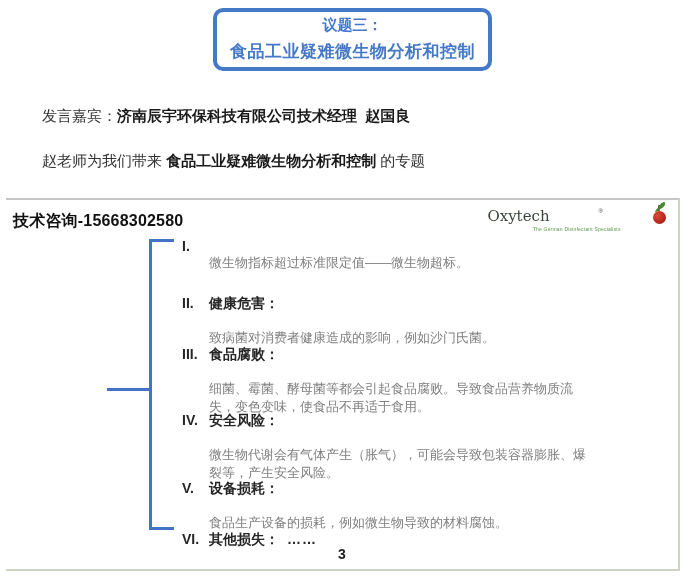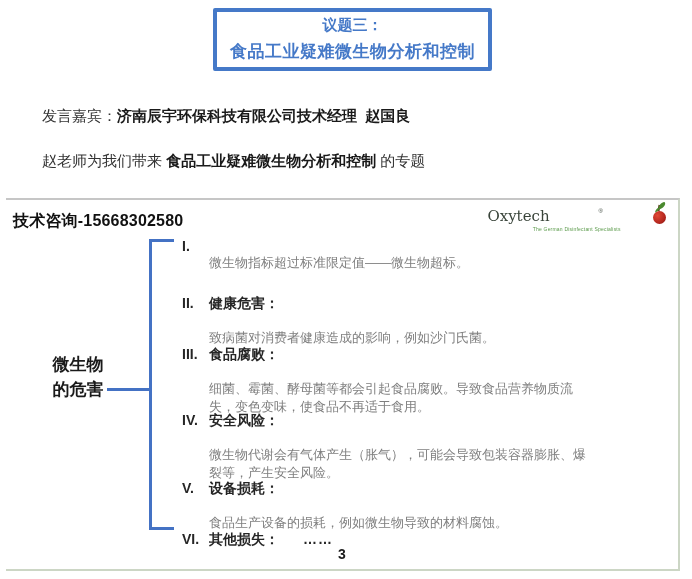--- a/index.html
+++ b/index.html
@@ -5,21 +5,21 @@
   html,body{margin:0;padding:0;}
   body{
     width:692px;height:579px;background:#ffffff;position:relative;overflow:hidden;
     font-family:"Liberation Sans",sans-serif;
     --title-blue:#4579c8;--bracket-blue:#4472c4;--desc-gray:#7f7f7f;
     --apple-red:#b5271e;--leaf-green:#4a8a2e;--tagline-green:#5a9a4a;
   }
   
   .title-box{
     position:absolute;left:213px;top:8px;width:279px;height:63px;box-sizing:border-box;
-    border:4px solid var(--title-blue);border-radius:2px;
+    border:4px solid var(--title-blue);border-radius:10px;
     display:flex;flex-direction:column;align-items:center;justify-content:center;gap:5px;
     background:#fff;
   }
   .title-line1{font-size:15px;font-weight:bold;color:var(--title-blue);}
   .title-line2{font-size:17px;font-weight:bold;color:var(--title-blue);letter-spacing:.5px;white-space:nowrap;}
   
   .intro{position:absolute;left:42px;font-size:15px;color:#333;white-space:pre-wrap;margin:0;}
   .intro b{color:#1a1a1a;}
   #intro1{top:107px;}
   #intro2{top:152px;}
@@ -50,21 +50,21 @@
   .br.bot{left:143px;top:327px;width:25px;}
   .br.conn{left:101px;top:188px;width:42px;}
   .bracket-label{position:absolute;left:34px;top:152px;width:76px;text-align:center;
     font-size:17px;font-weight:bold;color:#1a1a1a;line-height:25px;}
   
   .item{position:absolute;left:176px;display:flex;align-items:flex-start;}
   .num{width:27px;flex-shrink:0;font-size:14px;font-weight:bold;color:#262626;line-height:18px;}
   .itxt{}
   .ititle{font-size:14px;font-weight:bold;color:#262626;line-height:18px;}
   .idesc{font-size:13px;color:var(--desc-gray);line-height:18px;width:384px;margin-top:17px;}
-  .item.inline .itxt{display:flex;align-items:center;gap:16px;}
+  .item.inline .itxt{display:flex;align-items:center;}
   .idots{font-size:14px;font-weight:bold;color:#262626;line-height:18px;margin-left:8px;letter-spacing:1px;}
   .pagenum{position:absolute;left:0;right:0;top:346px;text-align:center;
     font-size:14px;font-weight:bold;color:#1a1a1a;}
 </style>
 </head>
 <body style="--title-blue: #4579c8; --bracket-blue: #4472c4; --desc-gray: #7f7f7f; --apple-red: #b5271e; --leaf-green: #4a8a2e; --tagline-green: #5a9a4a;">
 
 <div class="title-box">
   <div class="title-line1">议题三：</div>
   <div class="title-line2">食品工业疑难微生物分析和控制</div>
@@ -80,24 +80,20 @@
 
   <div class="logo">
     <div class="logo-row">
       <span class="logo-text">Oxytech</span>
       <span class="logo-reg">®</span>
       <span class="apple"></span>
     </div>
     <div class="logo-tagline">The German Disinfectant Specialists</div>
   </div>
 
-  <div class="bracket-label">
-    <div>微生物</div>
-    <div>的危害</div>
-  </div>
   <div class="br v"></div>
   <div class="br h top"></div>
   <div class="br h bot"></div>
   <div class="br h conn"></div>
 
   <div class="item" style="top:37px">
     <span class="num">I.</span>
     <div class="itxt">
       <div class="idesc">微生物指标超过标准限定值——微生物超标。</div>
     </div>

